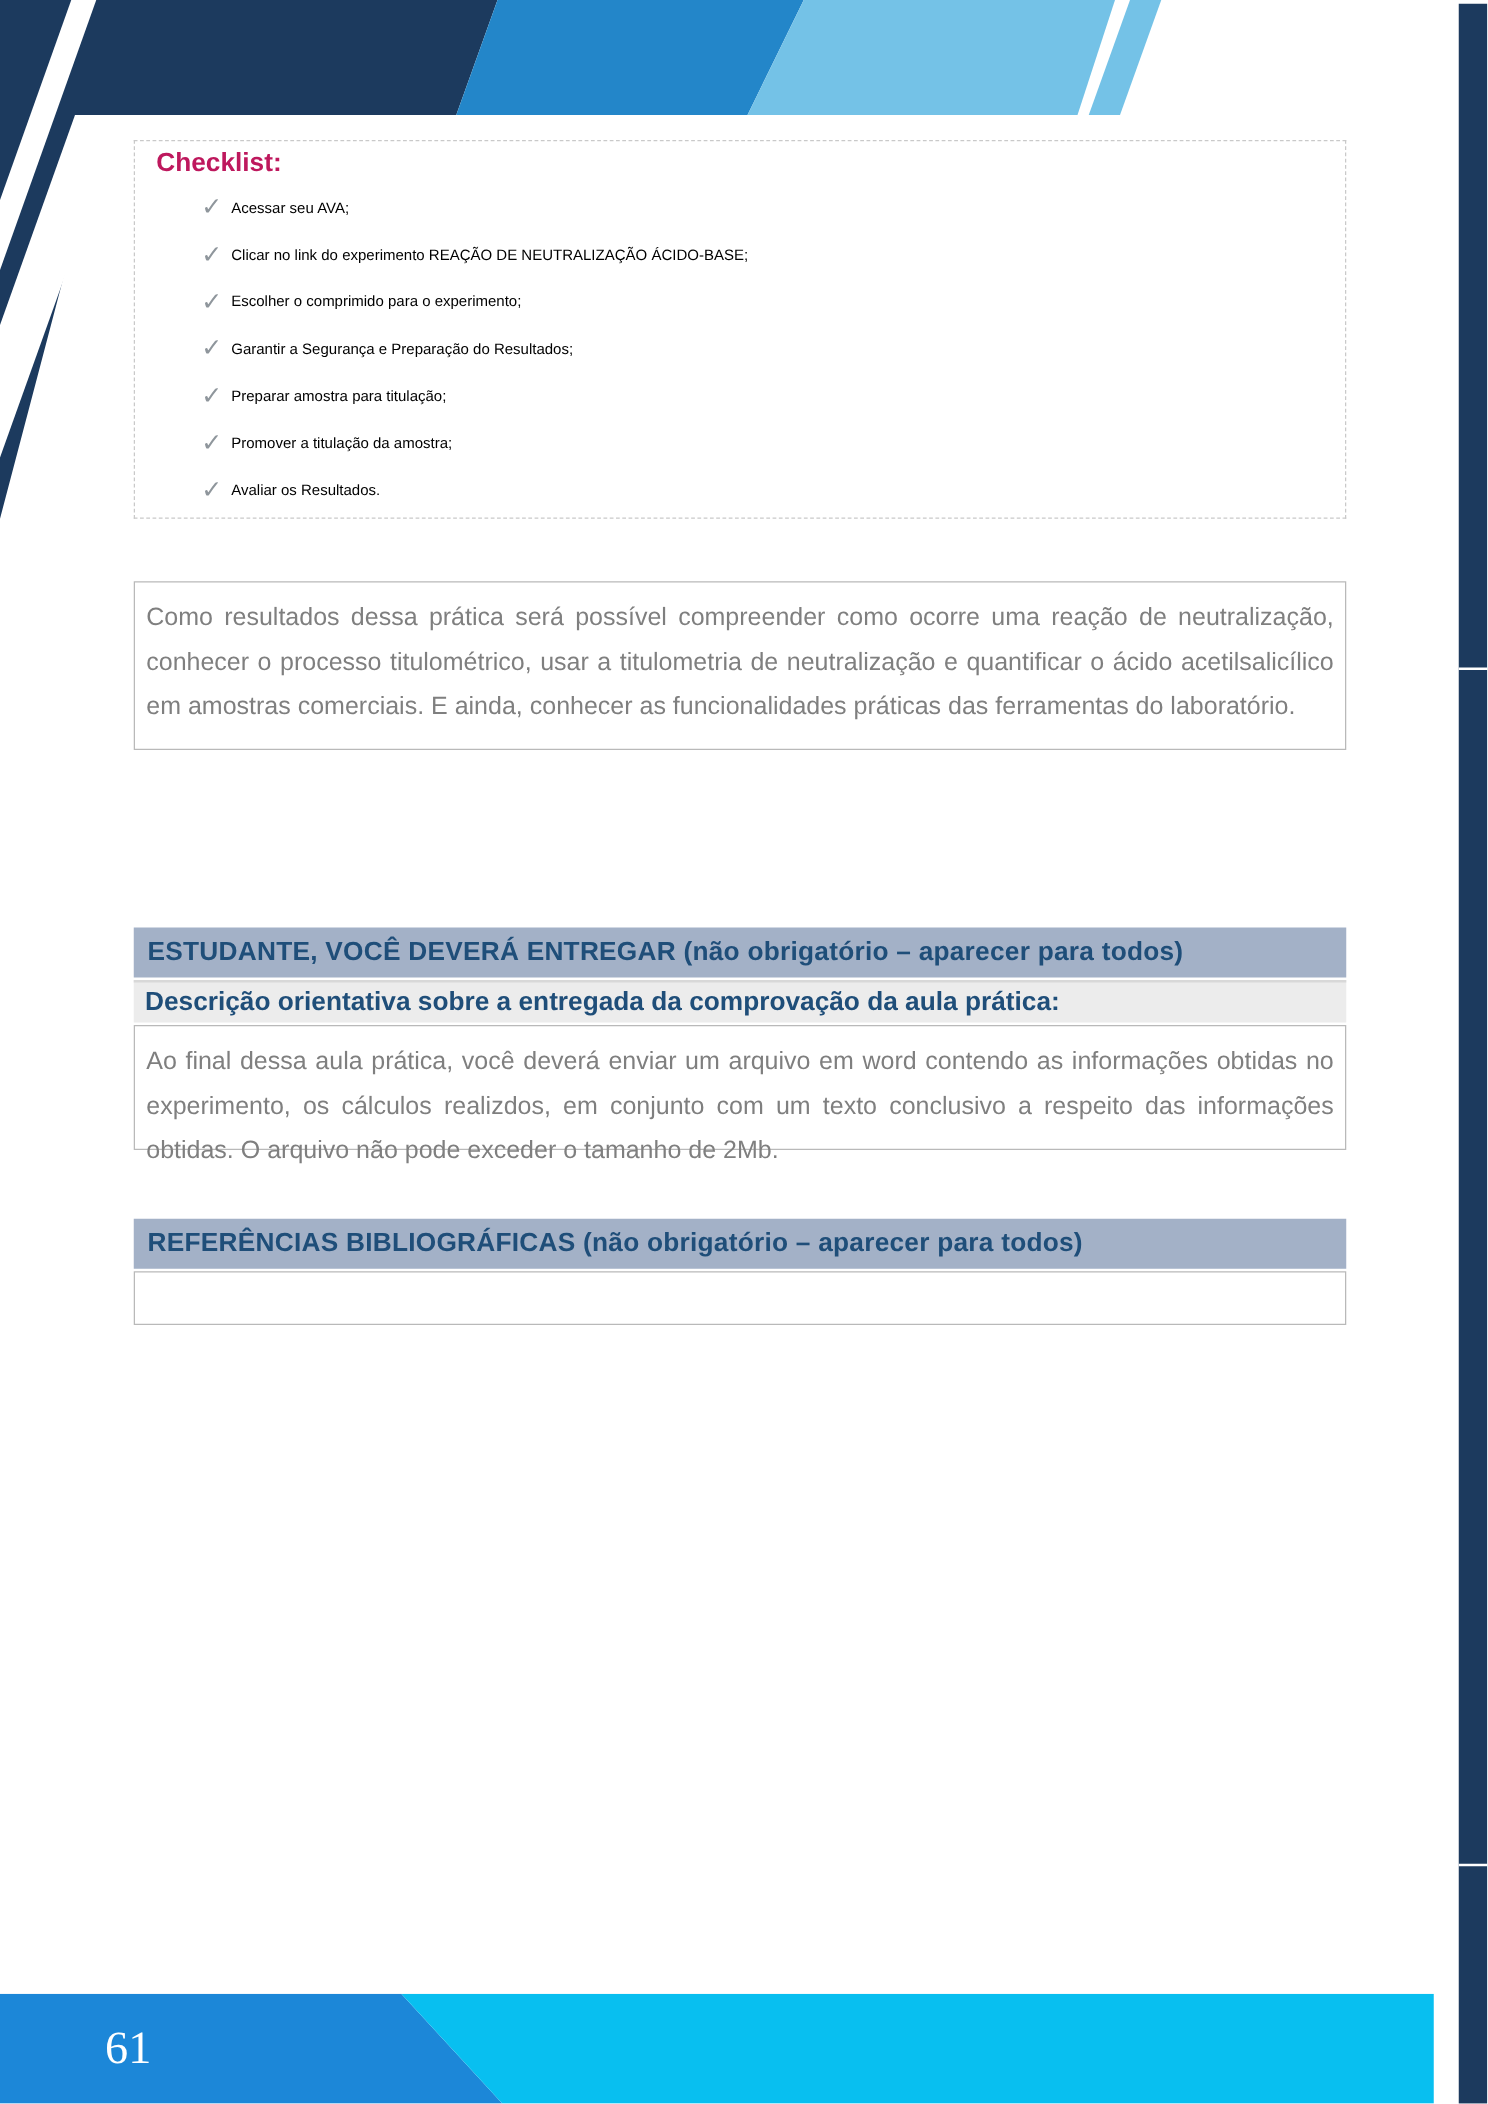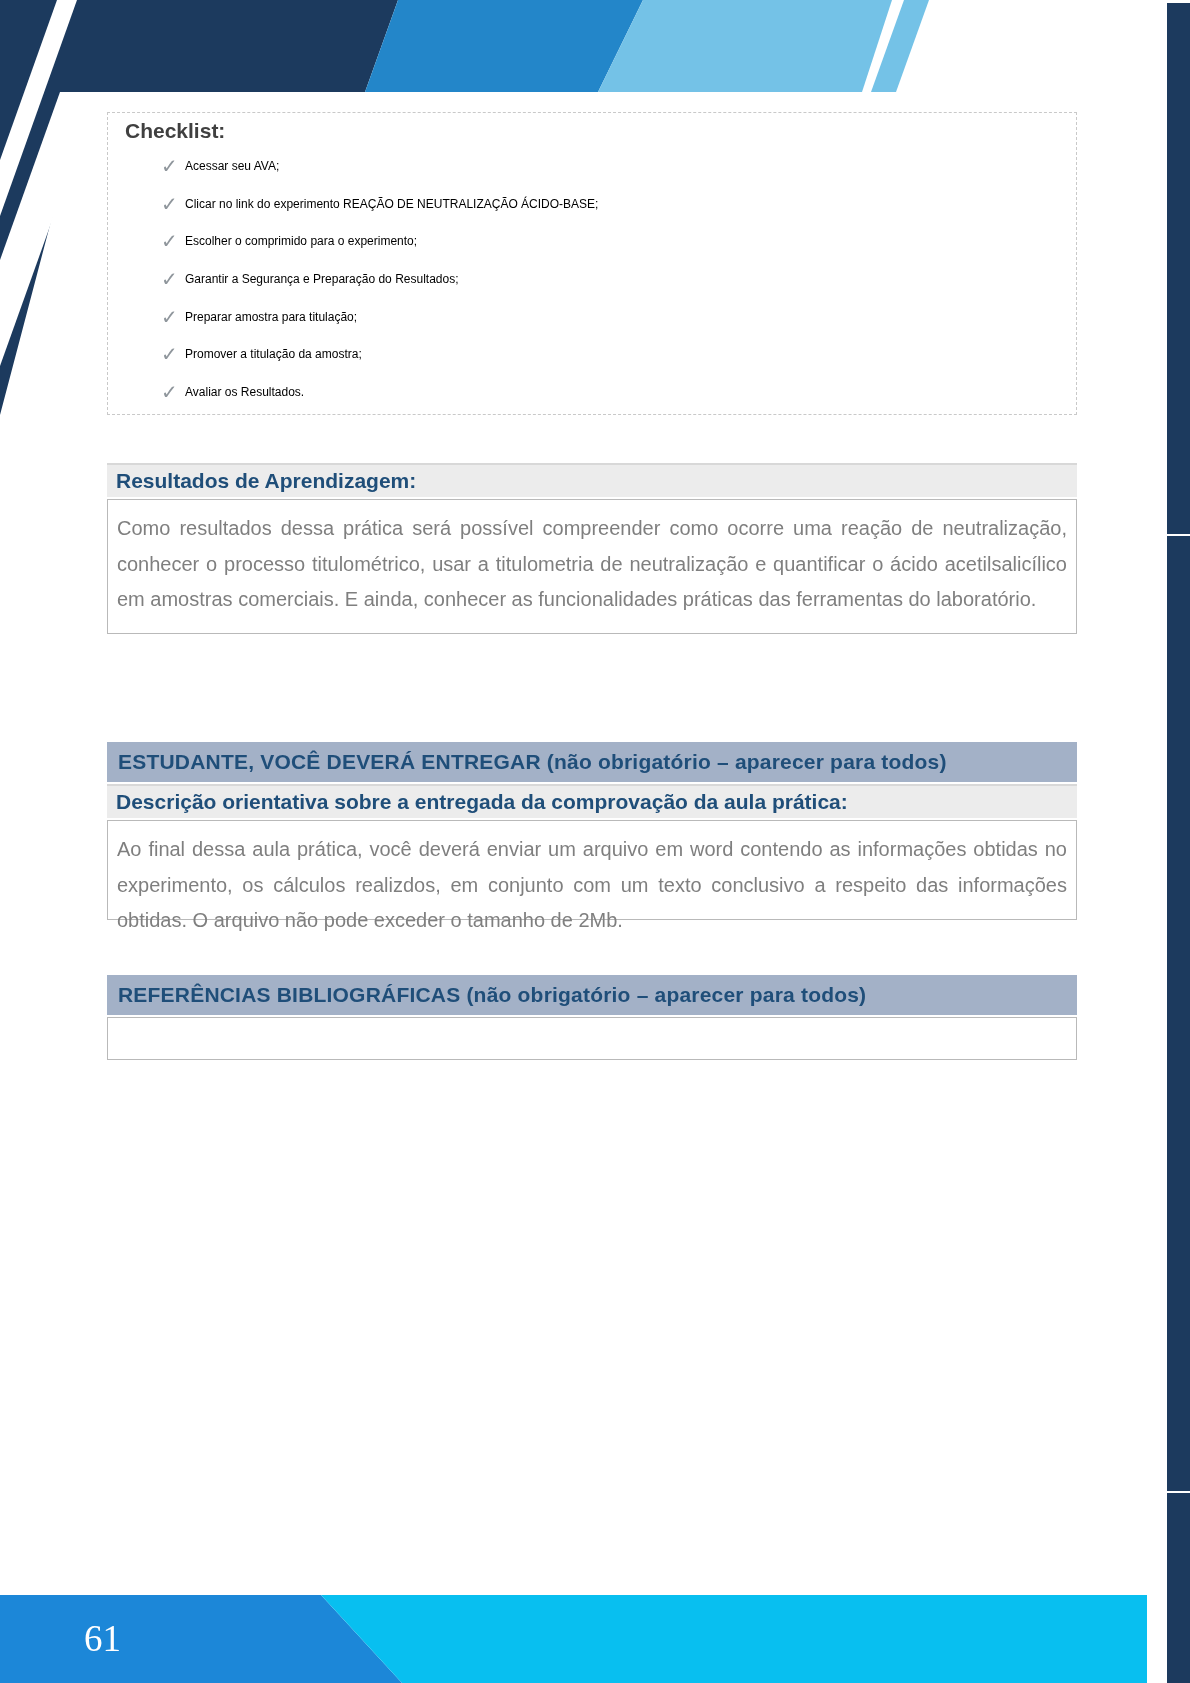--- a/index.html
+++ b/index.html
@@ -22,21 +22,21 @@
   .side-strip .tick.t1 { top:531px; }
   .side-strip .tick.t2 { top:1488px; }
 
   .checklist-box {
     position:absolute; left:107px; top:112px; width:970px; height:303px;
     background:#ffffff;
     border:1px dashed #c9c9c9;
   }
   .checklist-title {
     padding:5px 0 0 17px;
-    font-size:21px; font-weight:bold; color:#404040; line-height:26px;
+    font-size:21px; font-weight:bold; color:#be185d; line-height:26px;
   }
   .checklist-items { list-style:none; margin-top:3px; }
   .checklist-items li {
     display:flex; align-items:center; height:37.7px; padding-left:53px;
   }
   .check-glyph { width:24px; color:#8F969C; font-size:20px; }
   .item-text { color:#000000; font-size:12px; }
 
   .section { position:absolute; left:107px; width:970px; }
   .sec1 { top:463px; }
@@ -121,21 +121,20 @@
         <span class="item-text">Promover a titulação da amostra;</span>
       </li>
       <li>
         <span class="check-glyph">✓</span>
         <span class="item-text">Avaliar os Resultados.</span>
       </li>
     </ul>
   </div>
 
   <div class="section sec1">
-    <div class="sec-sub">Resultados de Aprendizagem:</div>
     <div class="sec-body">Como resultados dessa prática será possível compreender como ocorre uma reação de neutralização,  conhecer o processo titulométrico, usar a titulometria de neutralização e quantificar o ácido acetilsalicílico em amostras comerciais. E ainda, conhecer as funcionalidades práticas das ferramentas do laboratório.</div>
   </div>
 
   <div class="section sec2">
     <div class="sec-bar">ESTUDANTE, VOCÊ DEVERÁ ENTREGAR (não obrigatório – aparecer para todos)</div>
     <div class="sec-sub">Descrição orientativa sobre a entregada da comprovação da aula prática:</div>
     <div class="sec-body">Ao final dessa aula prática, você deverá enviar um arquivo em word contendo as informações obtidas no experimento, os cálculos realizdos, em conjunto com um texto conclusivo a respeito das informações obtidas. O arquivo não pode exceder o tamanho de 2Mb.</div>
   </div>
 
   <div class="section sec3">

